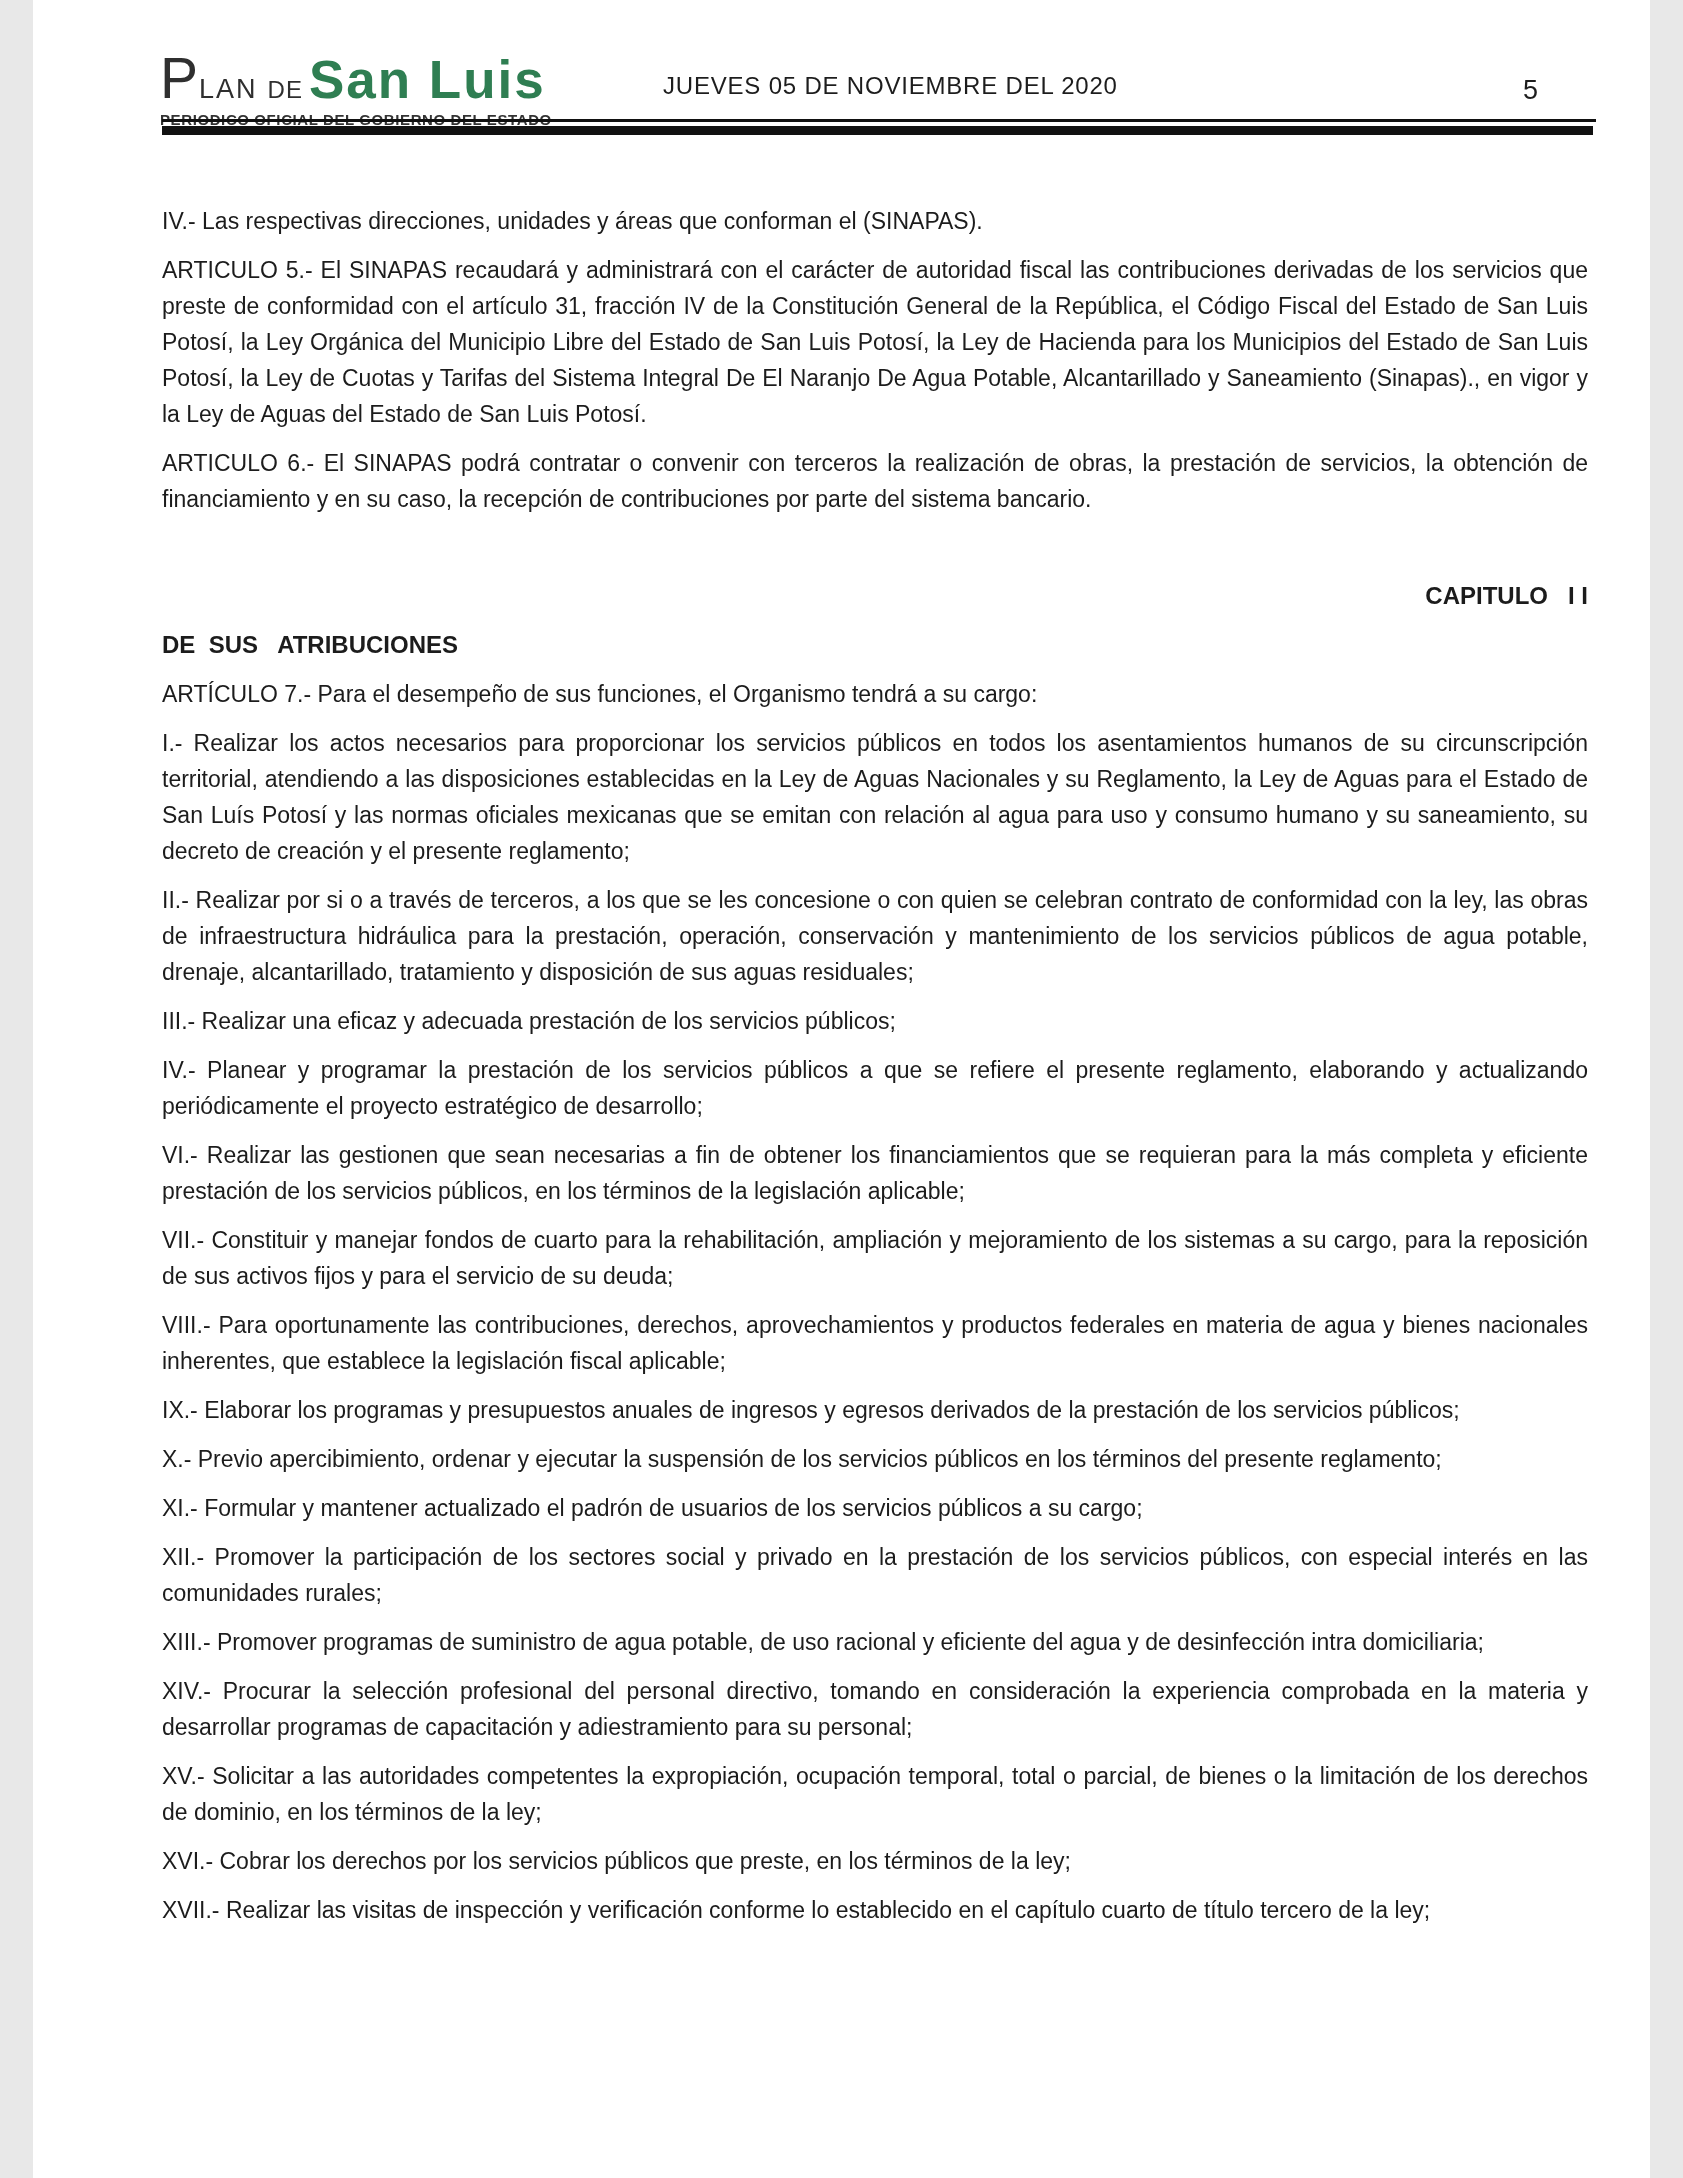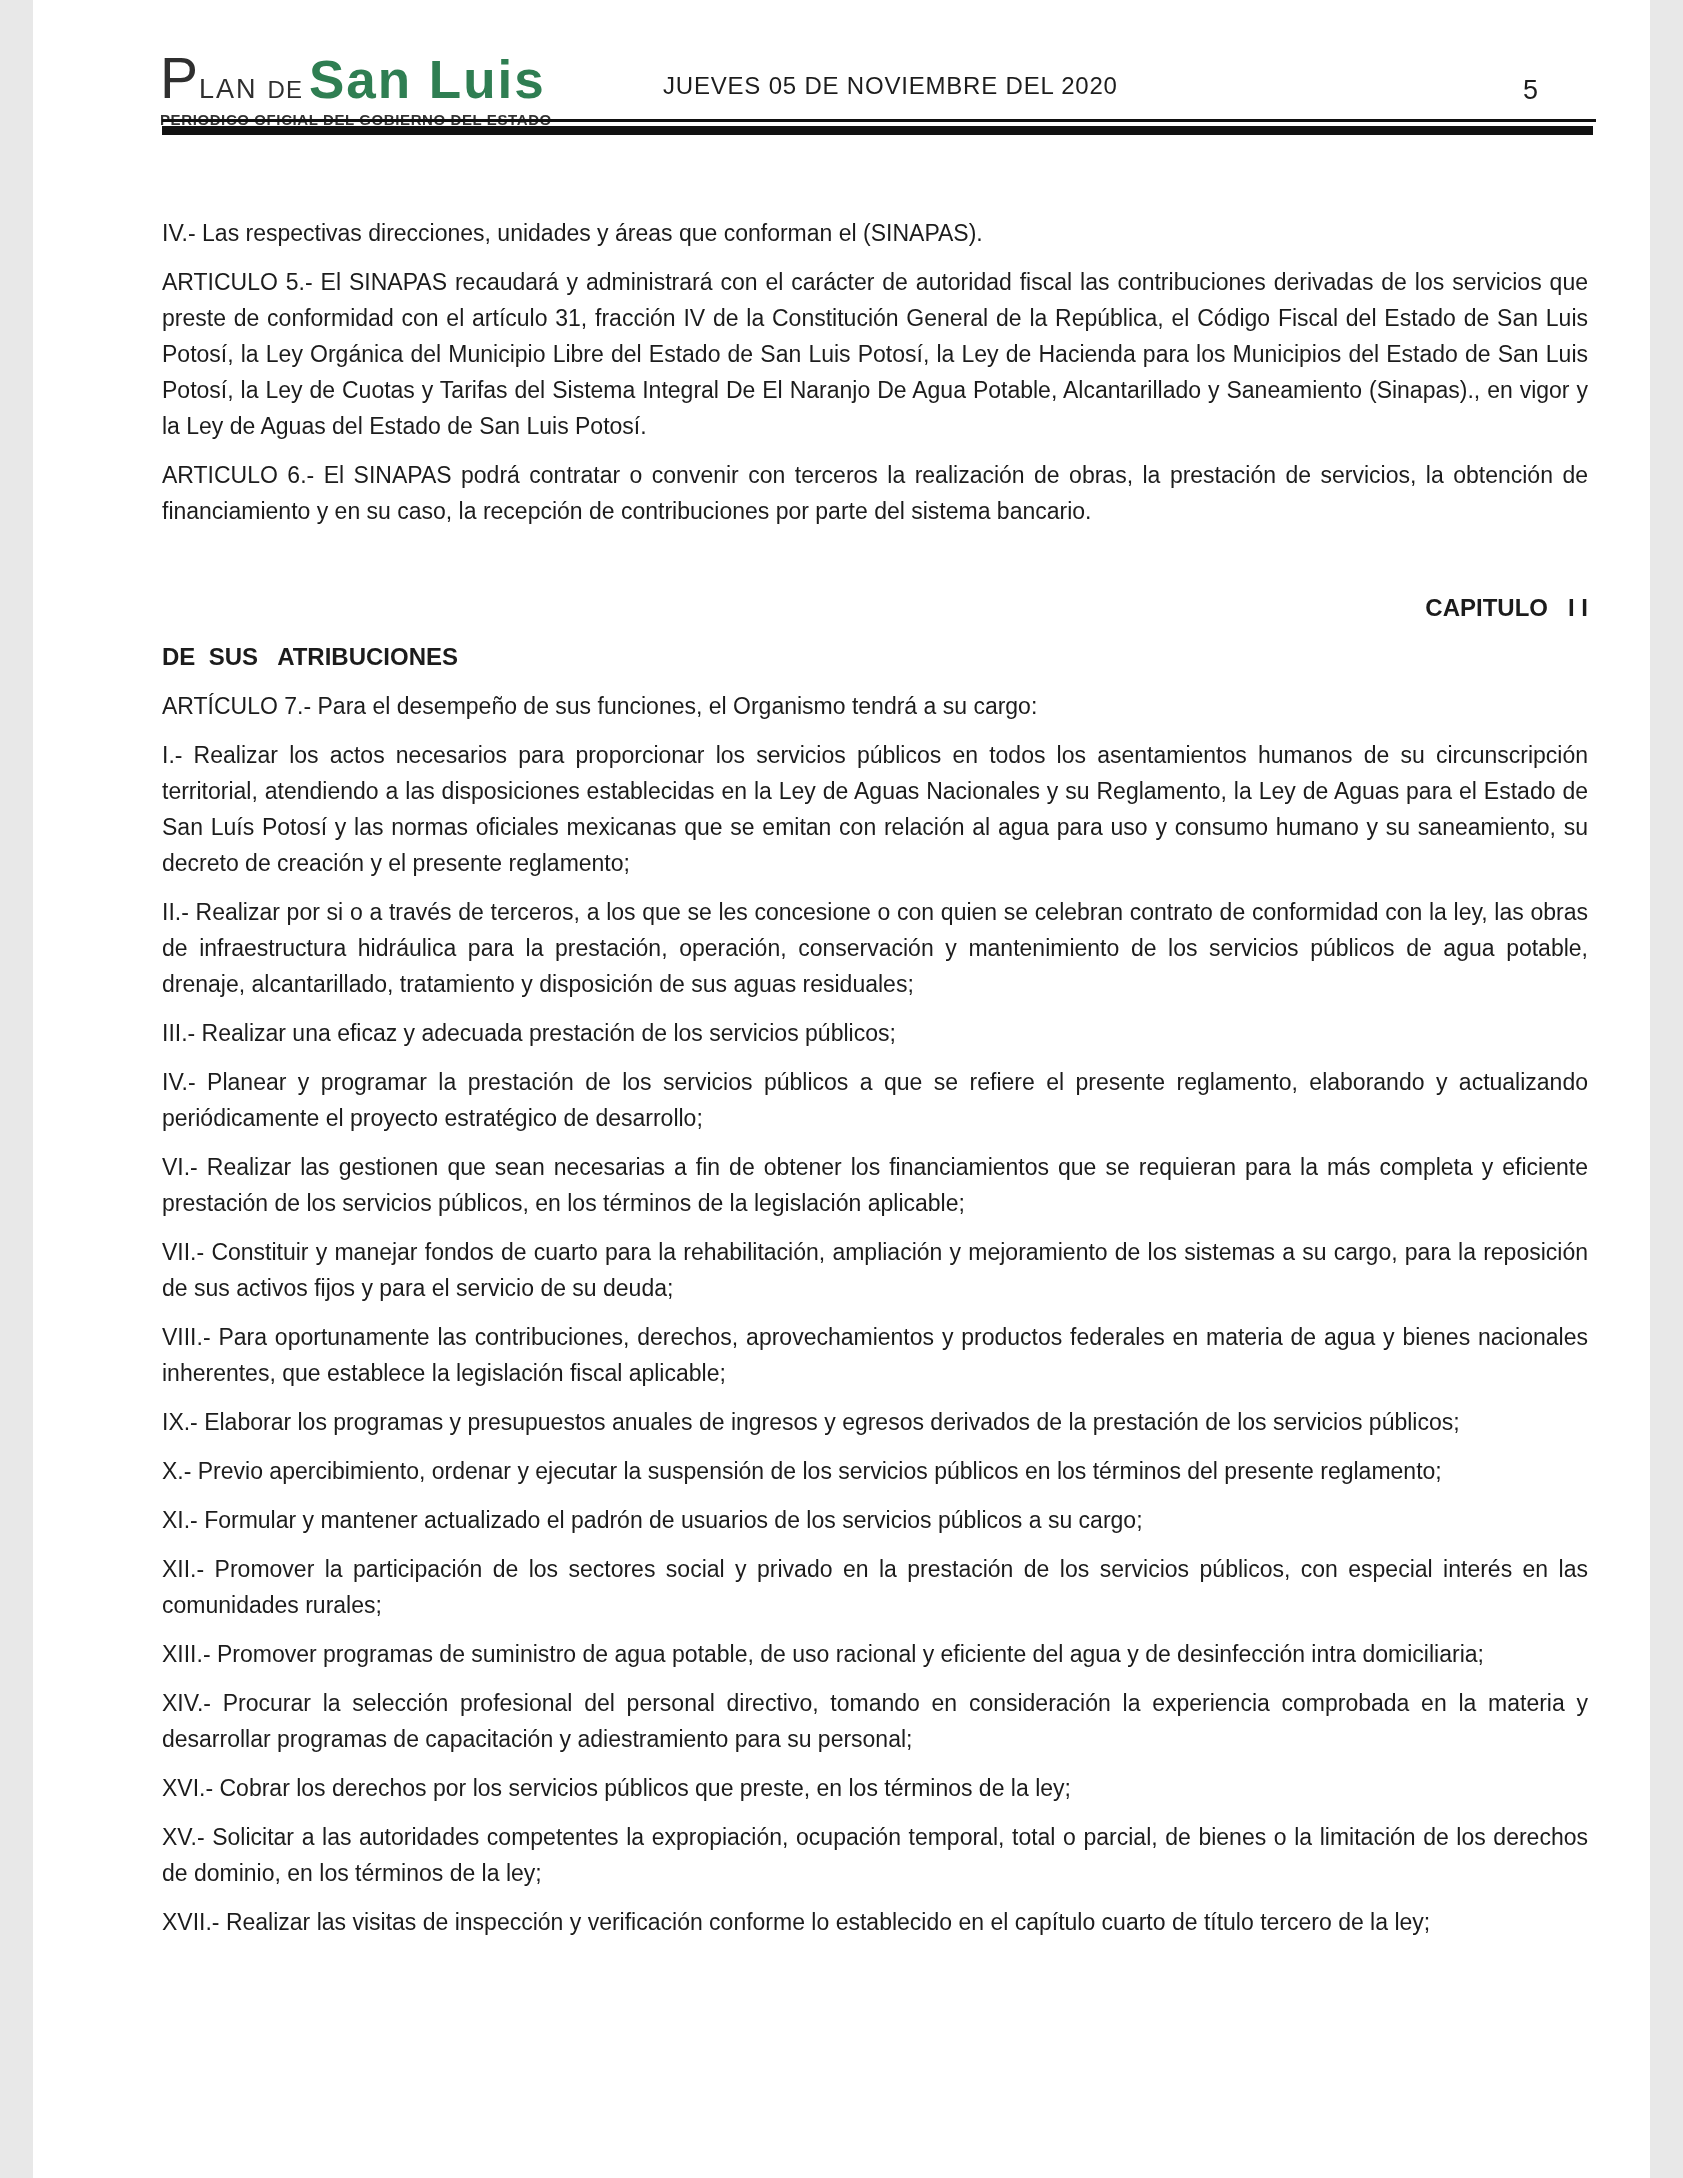--- a/index.html
+++ b/index.html
@@ -87,21 +87,21 @@
   }
 
   
   .content {
     position: absolute;
     left: 129px;
     top: 203px;
     width: 1426px;
   }
   .content p, .content h2, .content h3 {
-    margin: 12px 0 13px 0;
+    margin: 0 0 13px 0;
     font-size: 23px;
     line-height: 36px;
   }
   .para { text-align: justify; }
   .chapter-title {
     margin-top: 61px !important;
     text-align: right;
     font-weight: bold;
     font-size: 24px !important;
     white-space: pre-wrap;
@@ -146,19 +146,19 @@
     <p class="para">IV.- Planear y programar la prestación de los servicios públicos a que se refiere el presente reglamento, elaborando y actualizando periódicamente el proyecto estratégico de desarrollo;</p>
     <p class="para">VI.- Realizar las gestionen que sean necesarias a fin de obtener los financiamientos que se requieran para la más completa y eficiente prestación de los servicios públicos, en los términos de la legislación aplicable;</p>
     <p class="para">VII.- Constituir y manejar fondos de cuarto para la rehabilitación, ampliación y mejoramiento de los sistemas a su cargo, para la reposición de sus activos fijos y para el servicio de su deuda;</p>
     <p class="para">VIII.- Para oportunamente las contribuciones, derechos, aprovechamientos y productos federales en materia de agua y bienes nacionales inherentes, que establece la legislación fiscal aplicable;</p>
     <p class="para">IX.- Elaborar los programas y presupuestos anuales de ingresos y egresos derivados de la prestación de los servicios públicos;</p>
     <p class="para">X.- Previo apercibimiento, ordenar y ejecutar la suspensión de los servicios públicos en los términos del presente reglamento;</p>
     <p class="para">XI.- Formular y mantener actualizado el padrón de usuarios de los servicios públicos a su cargo;</p>
     <p class="para">XII.- Promover la participación de los sectores social y privado en la prestación de los servicios públicos, con especial interés en las comunidades rurales;</p>
     <p class="para">XIII.- Promover programas de suministro de agua potable, de uso racional y eficiente del agua y de desinfección intra domiciliaria;</p>
     <p class="para">XIV.- Procurar la selección profesional del personal directivo, tomando en consideración la experiencia comprobada en la materia y desarrollar programas de capacitación y adiestramiento para su personal;</p>
+    <p class="para">XV.- Solicitar a las autoridades competentes la expropiación, ocupación temporal, total o parcial, de bienes o la limitación de los derechos de dominio, en los términos de la ley;</p>
     <p class="para">XVI.- Cobrar los derechos por los servicios públicos que preste, en los términos de la ley;</p>
-    <p class="para">XV.- Solicitar a las autoridades competentes la expropiación, ocupación temporal, total o parcial, de bienes o la limitación de los derechos de dominio, en los términos de la ley;</p>
     <p class="para">XVII.- Realizar las visitas de inspección y verificación conforme lo establecido en el capítulo cuarto de título tercero de la ley;</p>
   </div>
 
 </div>
 
 
 </body></html>

